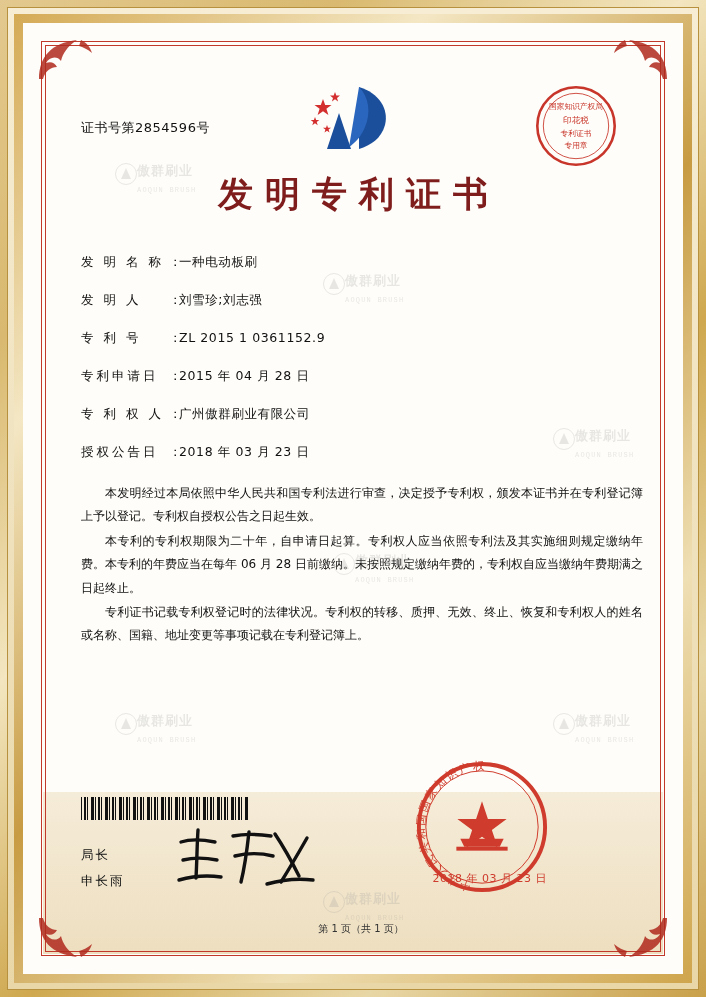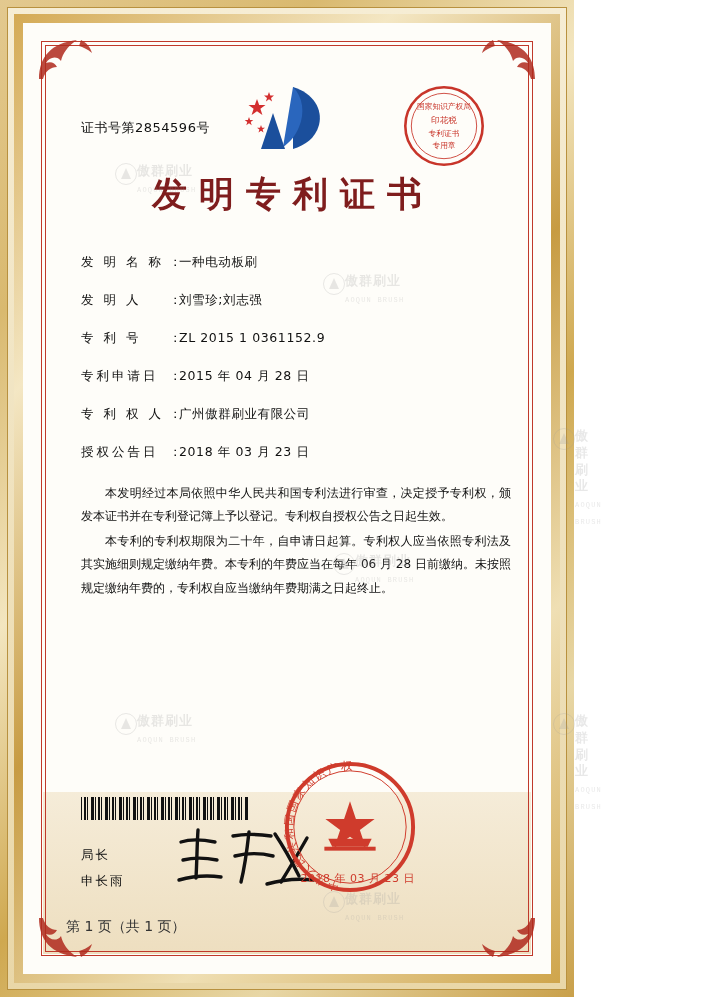--- a/index.html
+++ b/index.html
@@ -10,21 +10,21 @@
   body {
     width: 706px;
     height: 997px;
     font-family: "DejaVu Sans", "Liberation Sans", sans-serif;
     overflow: hidden;
   }
 
   
   .page {
     position: relative;
-    width: 574px;
+    width: 706px;
     height: 997px;
     background: #fdfaf2;
     box-sizing: border-box;
   }
   .frame-outer {
     position: absolute;
     inset: 0;
     background: linear-gradient(135deg, #e3c98f 0%, #d9b96f 20%, #f3e6c0 40%, #cfa84f 60%, #e8d7a6 80%, #c9a04a 100%);
     padding: 7px;
     box-sizing: border-box;
@@ -187,23 +187,24 @@
     left: 108px;
     bottom: 46px;
     width: 150px;
     height: 70px;
     color: #111;
   }
   .signature svg { width: 100%; height: 100%; display: block; }
 
   .page-num {
     position: absolute;
-    left: 3px; right: 0;
+    left: 16px; right: 0;
     bottom: 2px;
-    font-size: 14px;
+    text-align: center;
+    font-size: 10px;
     color: #333;
   }
 
   
   .seal-small {
     position: absolute;
     right: 24px;
     top: 16px;
     width: 86px;
     height: 86px;
@@ -379,20 +380,21 @@
         <div class="field-row">
           <span class="field-label">授权公告日</span>
           <span class="field-colon">：</span>
           <span class="field-value">2018 年 03 月 23 日</span>
         </div>
       </div>
 
       <div class="paragraphs">
         <p>本发明经过本局依照中华人民共和国专利法进行审查，决定授予专利权，颁发本证书并在专利登记簿上予以登记。专利权自授权公告之日起生效。</p>
         <p>本专利的专利权期限为二十年，自申请日起算。专利权人应当依照专利法及其实施细则规定缴纳年费。本专利的年费应当在每年 06 月 28 日前缴纳。未按照规定缴纳年费的，专利权自应当缴纳年费期满之日起终止。</p>
+        <p>专利证书记载专利权登记时的法律状况。专利权的转移、质押、无效、终止、恢复和专利权人的姓名或名称、国籍、地址变更等事项记载在专利登记簿上。</p>
       </div>
 
       <div class="barcode"></div>
 
       <div class="sig-block">
         <div>局长</div>
         <div>申长雨</div>
       </div>
 
       <div class="signature">

